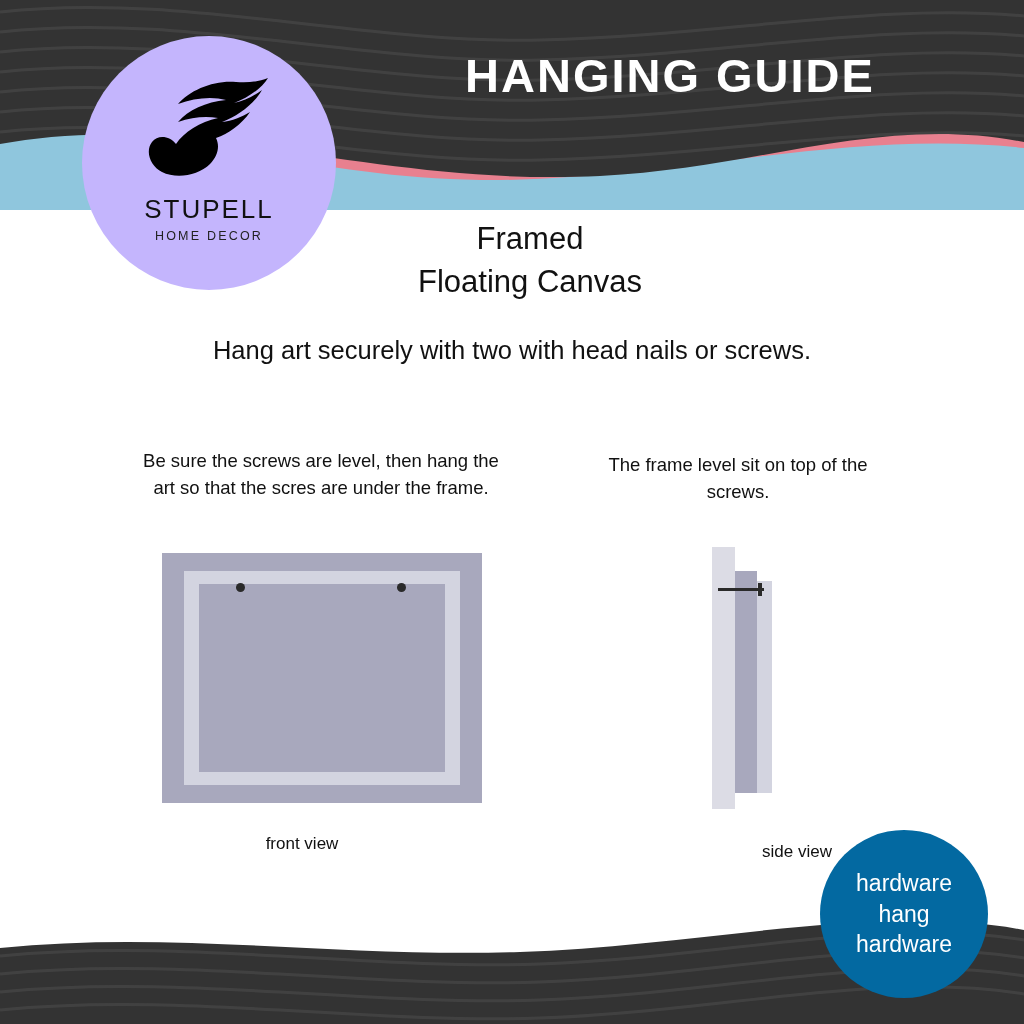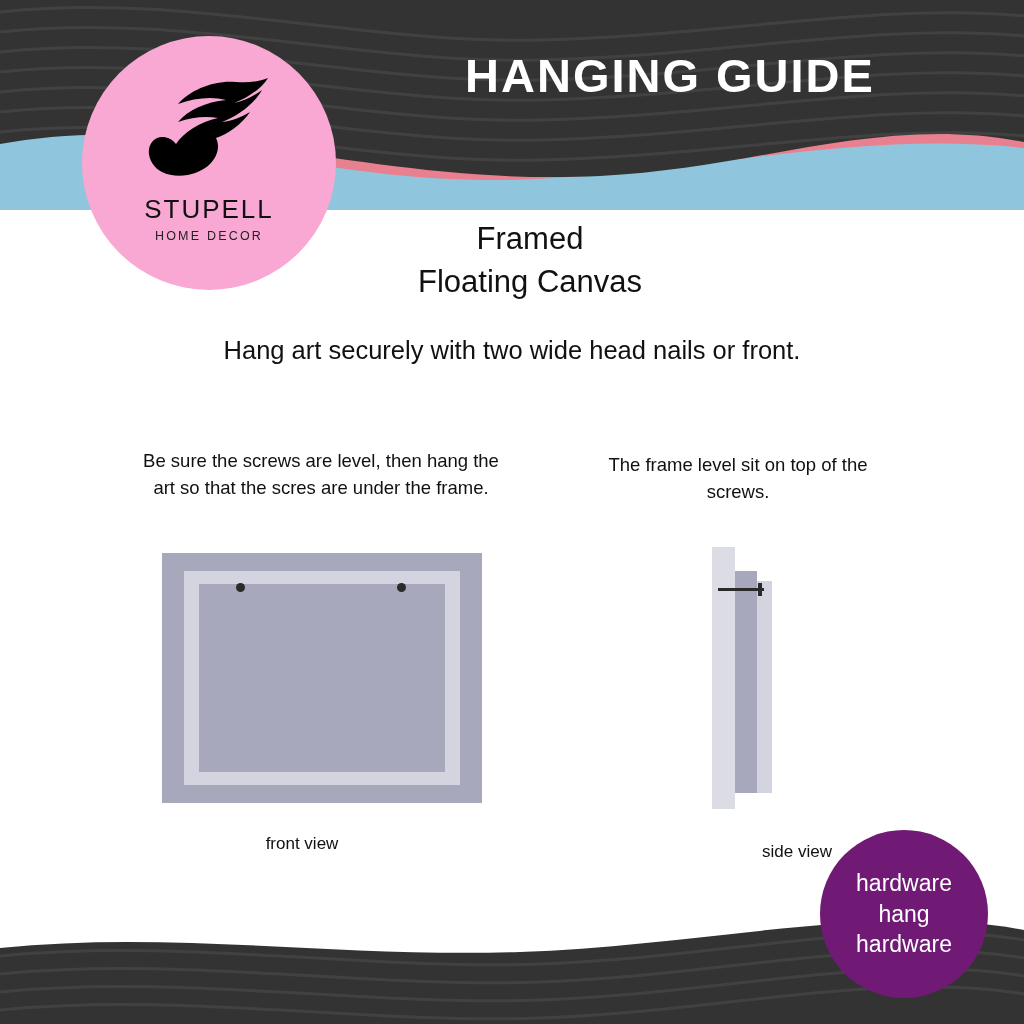--- a/index.html
+++ b/index.html
@@ -26,21 +26,21 @@
   }
   #top-band { top: 0; height: 210px; }
   #bottom-band { bottom: 0; height: 130px; }
 
   
   #logo-badge {
     position: absolute;
     left: 82px; top: 36px;
     width: 254px; height: 254px;
     border-radius: 50%;
-    background: #f9a8d4;
+    background: #c4b5fd;
     display: flex;
     flex-direction: column;
     align-items: center;
     justify-content: flex-start;
     z-index: 6;
   }
   #logo-mark { margin-top: 40px; }
   #logo-name {
     margin-top: 6px;
     font-size: 26px;
@@ -175,21 +175,21 @@
     width: 4px; height: 13px;
     background: #2a2a2a;
   }
 
   
   #hardware-badge {
     position: absolute;
     left: 820px; top: 830px;
     width: 168px; height: 168px;
     border-radius: 50%;
-    background: #701a75;
+    background: #0369a1;
     display: flex;
     flex-direction: column;
     align-items: center;
     justify-content: center;
     color: #ffffff;
     font-size: 23px;
     line-height: 1.34;
     text-align: center;
     z-index: 7;
   }
@@ -232,21 +232,21 @@
     <div id="logo-sub">HOME DECOR</div>
   </div>
 
   <div id="product-title">
     <div>Framed</div>
     <div>Floating Canvas</div>
   </div>
 
   <div id="header-title">HANGING GUIDE</div>
 
-  <div id="instruction-line">Hang art securely with two wide head nails or front.</div>
+  <div id="instruction-line">Hang art securely with two with head nails or screws.</div>
 
   <div id="front-note" class="note">Be sure the screws are level, then hang the art so that the scres are under the frame.</div>
 
   <div id="front-view">
     <div class="fv-outer"></div>
     <div class="fv-mid"></div>
     <div class="fv-inner"></div>
     <div class="screw-dot" id="screw-left"></div>
     <div class="screw-dot" id="screw-right"></div>
   </div>

